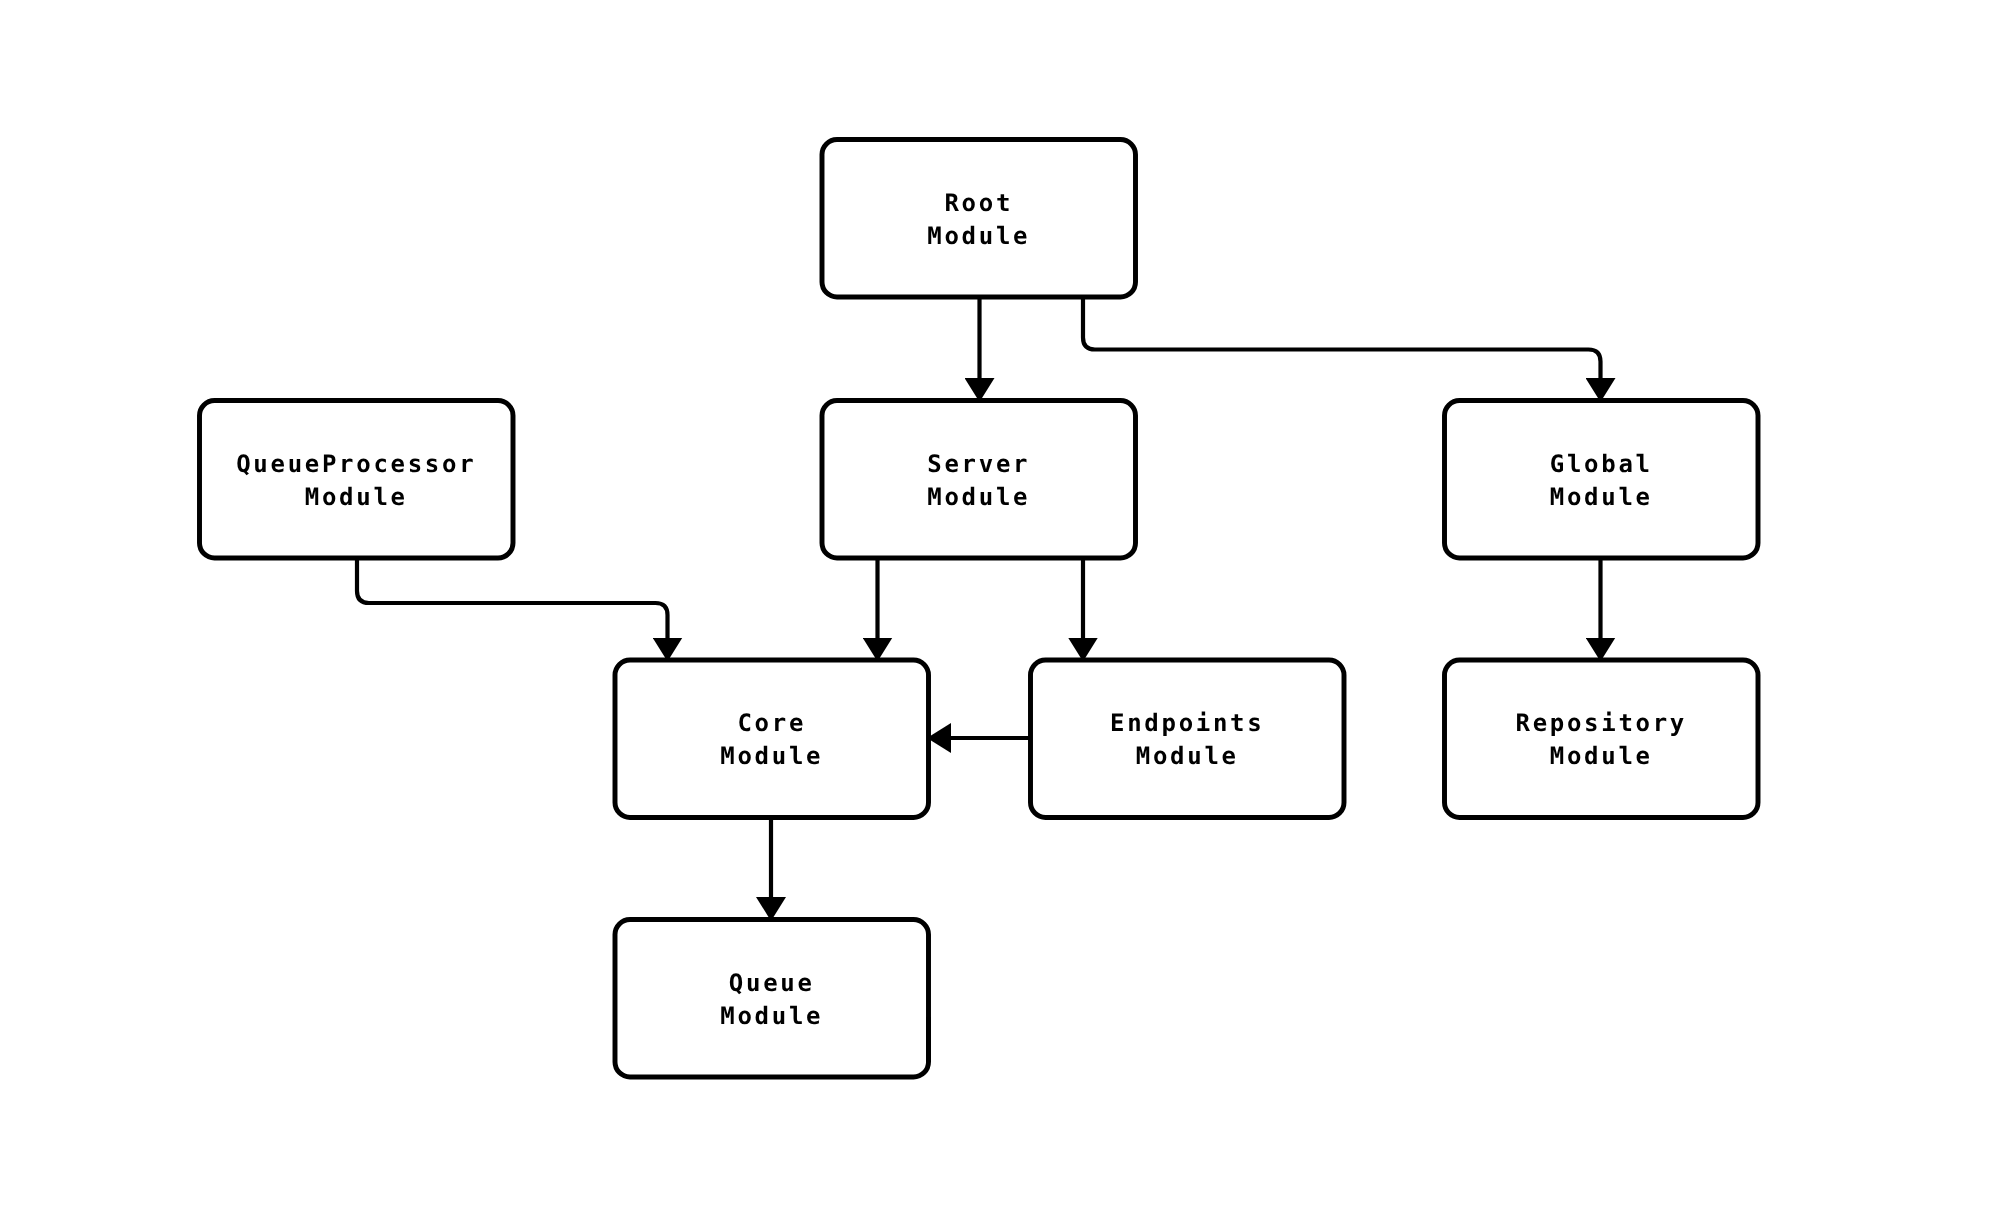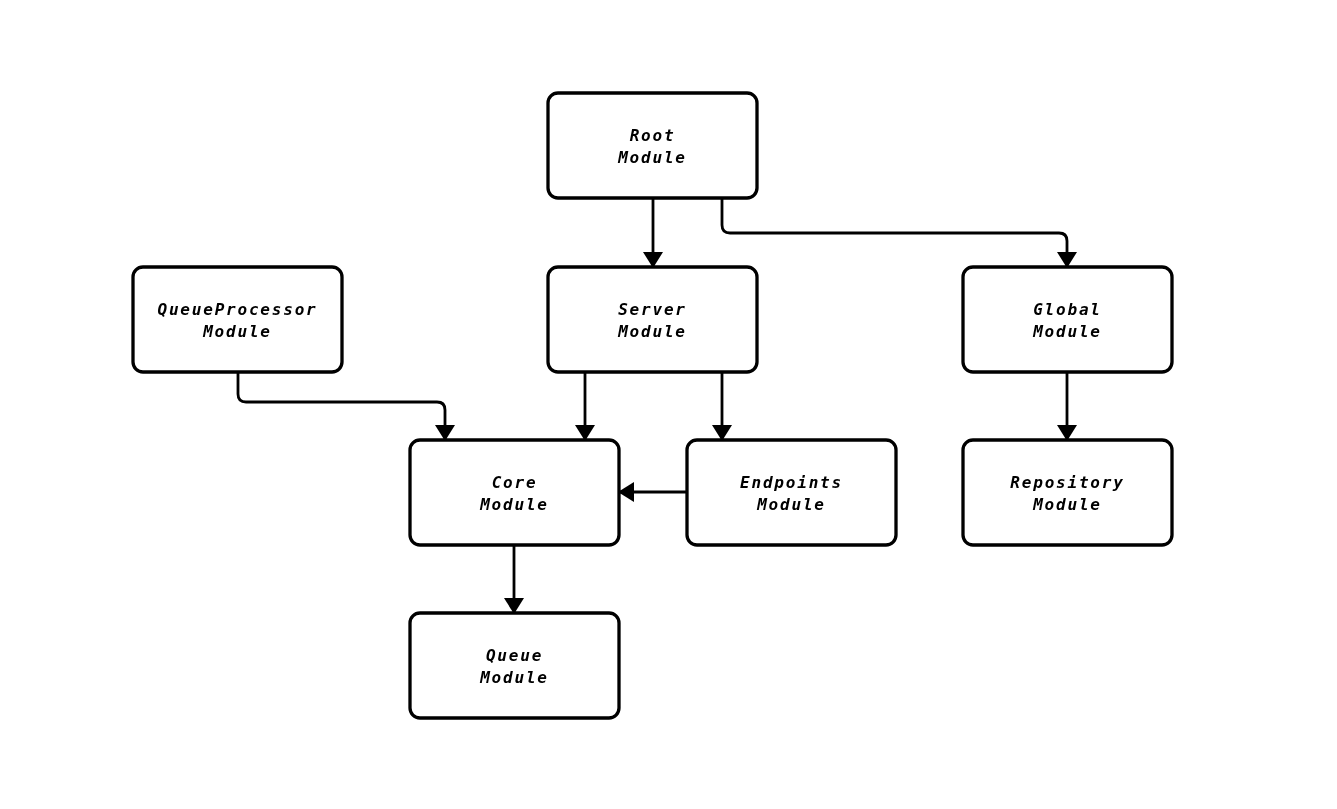--- a/index.html
+++ b/index.html
@@ -7,21 +7,20 @@
     padding: 0;
     background: #ffffff;
     width: 1337px;
     height: 809px;
     overflow: hidden;
     font-family: "DejaVu Sans Mono", monospace;
   }
   .canvas-wrap {
     width: 1337px;
     height: 809px;
-    font-style: italic;
   }
   svg {
     display: block;
   }
   .node-box {
     fill: #ffffff;
     stroke: #000000;
     stroke-width: 3.3;
   }
   .node-label {

